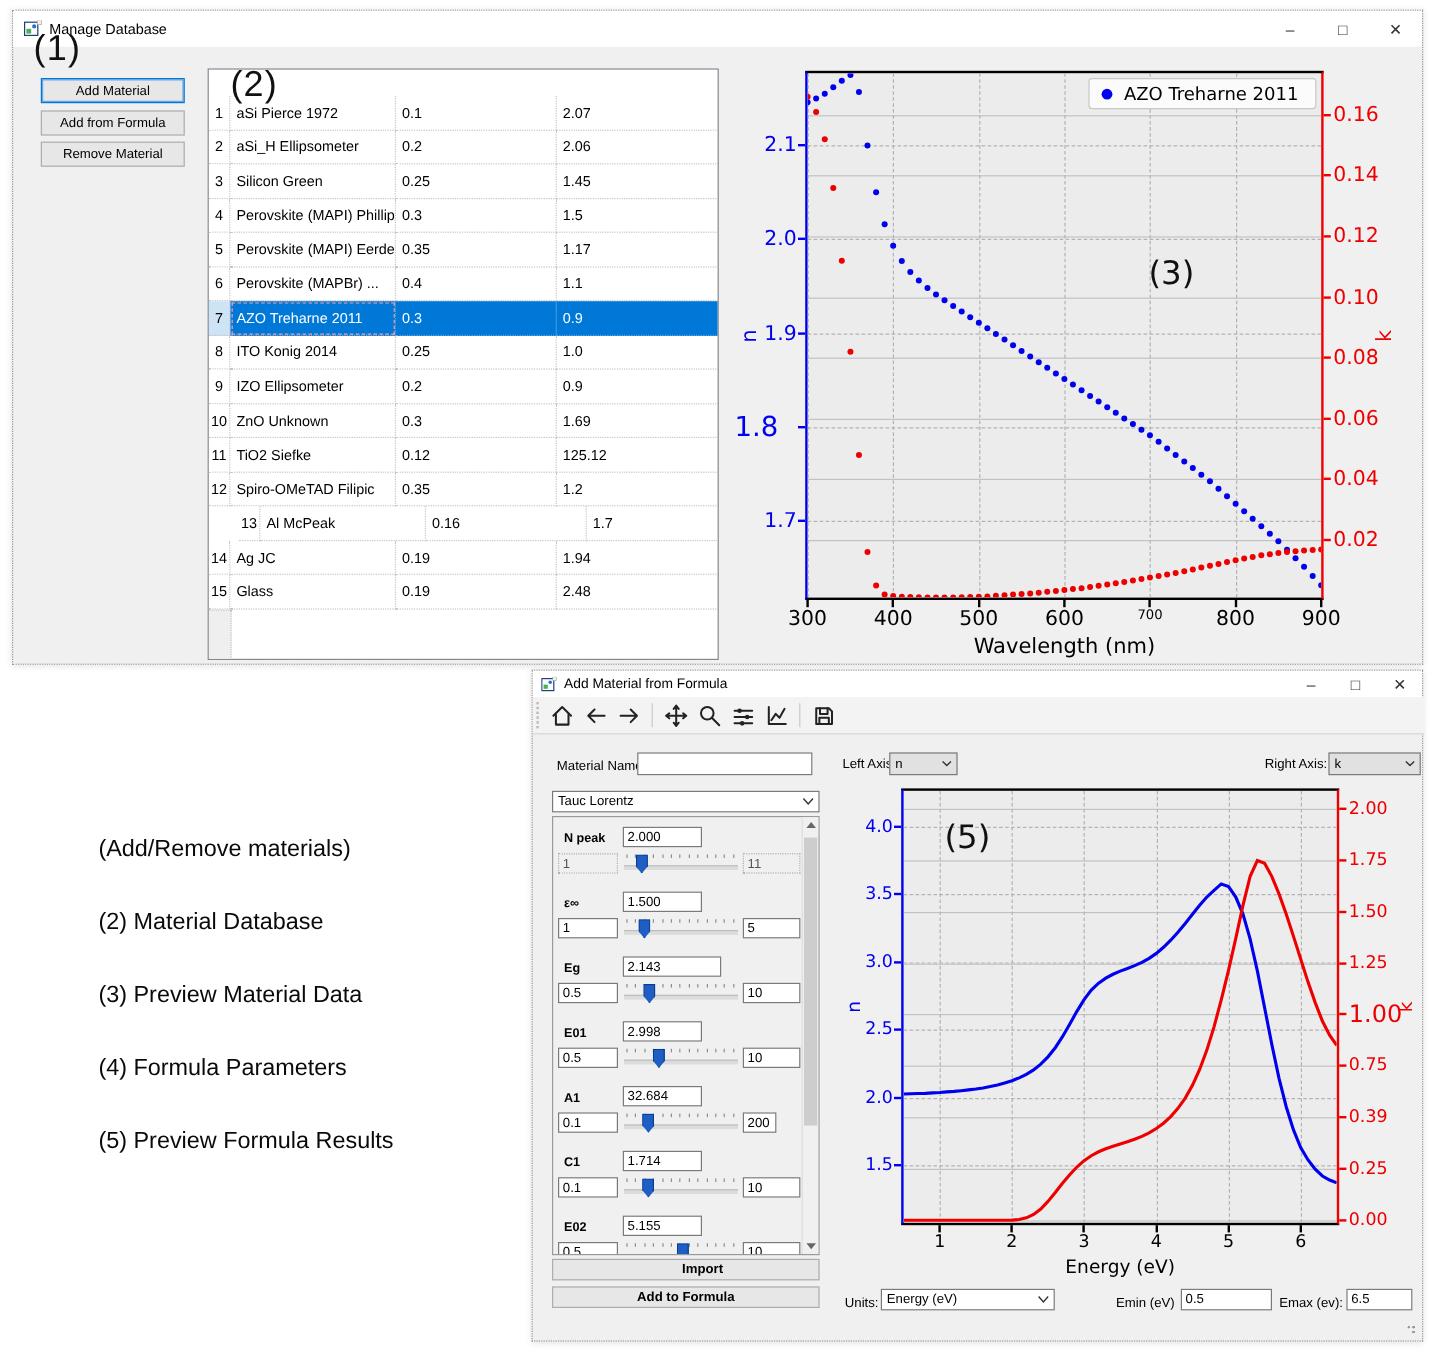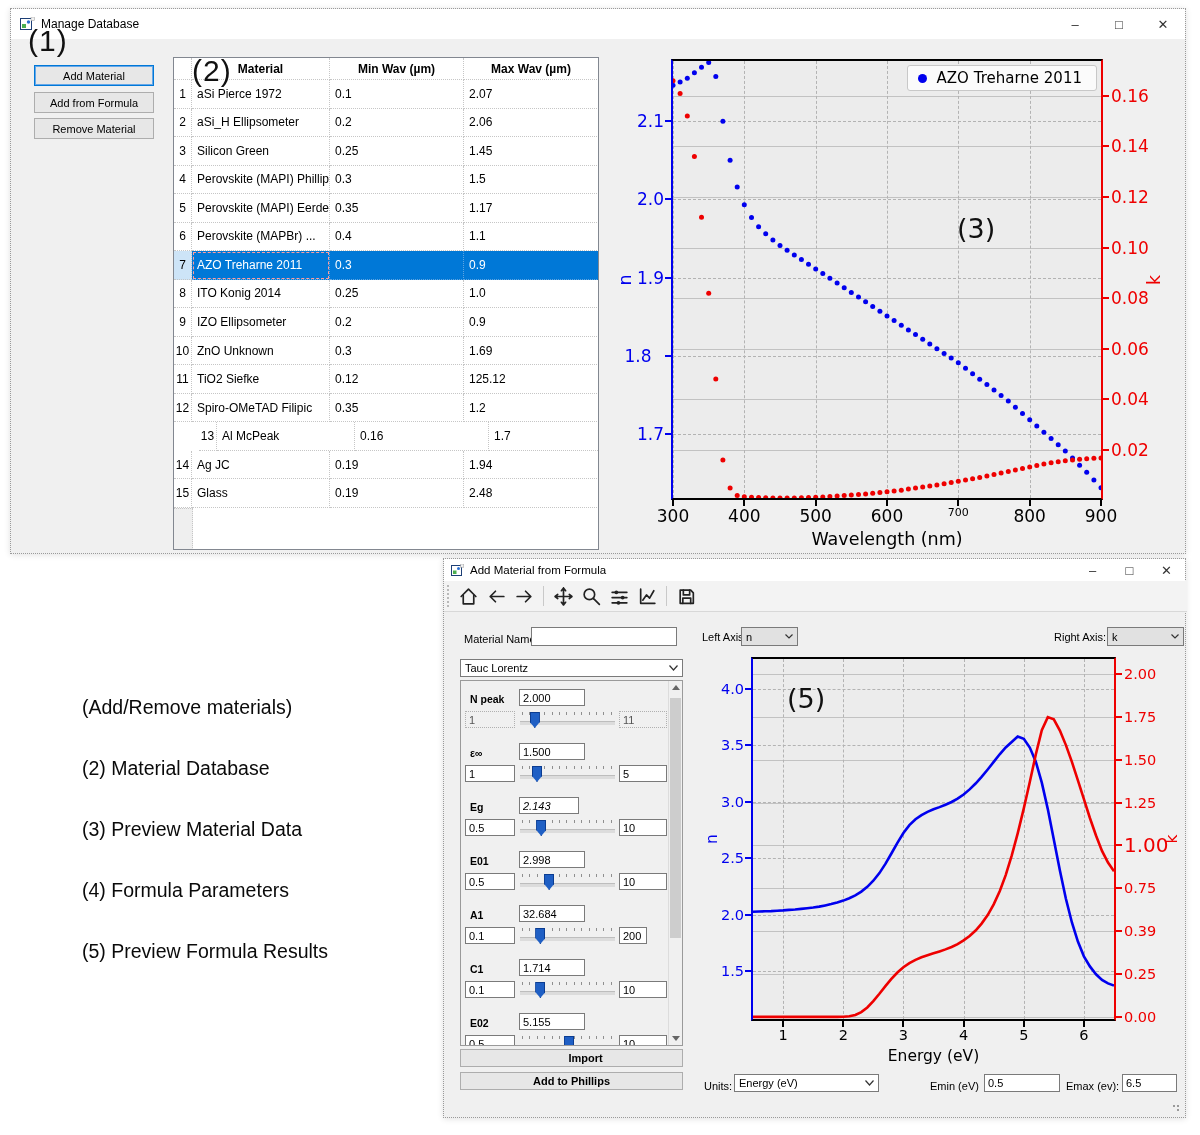--- a/index.html
+++ b/index.html
@@ -69,26 +69,20 @@
         <span class="wc" style="width:44px;">□</span>
         <span class="wc" style="width:44px;">✕</span>
       </div>
     </div>
 
     <button class="btn focused" style="left:23px;top:56px;width:120px;height:21px;">Add Material</button>
     <button class="btn" style="left:23px;top:83px;width:120px;height:21px;">Add from Formula</button>
     <button class="btn" style="left:23px;top:109px;width:120px;height:21px;">Remove Material</button>
 
     <div class="mtable" id="mtable" style="left:162px;top:48px;width:426px;height:493px;">
-        <div class="mth" style="top: 0px; height: 22px;">
-          <div class="mcell mhead" style="width: 18px; height: 22px;"></div>
-          <div class="mcell mhead" style="width: 138px; height: 22px;">Material</div>
-          <div class="mcell mhead" style="width: 134px; height: 22px;">Min Wav (µm)</div>
-          <div class="mcell mhead" style="width: 135px; height: 22px;">Max Wav (µm)</div>
-        </div>
         <div class="mtr" style="top: 22px; height: 28.53px;">
           <div class="mcell rownum" style="width: 18px; height: 28.53px;">1</div>
           <div class="mcell" style="width: 138px; height: 28.53px;">aSi Pierce 1972</div>
           <div class="mcell" style="width: 134px; height: 28.53px;">0.1</div>
           <div class="mcell" style="width: 135px; height: 28.53px;">2.07</div>
         </div>
         <div class="mtr" style="top: 50.53px; height: 28.53px;">
           <div class="mcell rownum" style="width: 18px; height: 28.53px;">2</div>
           <div class="mcell" style="width: 138px; height: 28.53px;">aSi_H Ellipsometer</div>
           <div class="mcell" style="width: 134px; height: 28.53px;">0.2</div>
@@ -325,21 +319,21 @@
             <span style="width: 9px; height: 9px; border-radius: 50%; background: rgb(0, 0, 238); display: inline-block;"></span>
             <span>AZO Treharne 2011</span>
           </div>
         </div>
         <div class="ticklabel" style="left: 11px; top: 80.195px; width: 52px; text-align: right; color: rgb(0, 0, 238); font-size: 17px;">2.1</div>
         <div style="position: absolute; left: 64px; top: 79.195px; width: 6px; height: 2px; background: rgb(0, 0, 238);"></div>
         <div class="ticklabel" style="left: 11px; top: 158.37px; width: 52px; text-align: right; color: rgb(0, 0, 238); font-size: 17px;">2.0</div>
         <div style="position: absolute; left: 64px; top: 157.37px; width: 6px; height: 2px; background: rgb(0, 0, 238);"></div>
         <div class="ticklabel" style="left: 11px; top: 236.546px; width: 52px; text-align: right; color: rgb(0, 0, 238); font-size: 17px;">1.9</div>
         <div style="position: absolute; left: 64px; top: 235.546px; width: 6px; height: 2px; background: rgb(0, 0, 238);"></div>
-        <div class="ticklabel" style="left: 11px; top: 314.721px; width: 52px; text-align: center; color: rgb(0, 0, 238); font-size: 17px;">1.8</div>
+        <div class="ticklabel" style="left: 11px; top: 314.721px; width: 52px; text-align: left; color: rgb(0, 0, 238); font-size: 23px;">1.8</div>
         <div style="position: absolute; left: 64px; top: 313.721px; width: 6px; height: 2px; background: rgb(0, 0, 238);"></div>
         <div class="ticklabel" style="left: 11px; top: 392.896px; width: 52px; text-align: right; color: rgb(0, 0, 238); font-size: 17px;">1.7</div>
         <div style="position: absolute; left: 64px; top: 391.896px; width: 6px; height: 2px; background: rgb(0, 0, 238);"></div>
         <div class="ticklabel" style="left: 510px; top: 54.8993px; color: rgb(238, 0, 0); font-size: 17px;">0.16</div>
         <div style="position: absolute; left: 502px; top: 53.8993px; width: 6px; height: 2px; background: rgb(238, 0, 0);"></div>
         <div class="ticklabel" style="left: 510px; top: 105.478px; color: rgb(238, 0, 0); font-size: 17px;">0.14</div>
         <div style="position: absolute; left: 502px; top: 104.478px; width: 6px; height: 2px; background: rgb(238, 0, 0);"></div>
         <div class="ticklabel" style="left: 510px; top: 156.057px; color: rgb(238, 0, 0); font-size: 17px;">0.12</div>
         <div style="position: absolute; left: 502px; top: 155.057px; width: 6px; height: 2px; background: rgb(238, 0, 0);"></div>
         <div class="ticklabel" style="left: 510px; top: 206.635px; color: rgb(238, 0, 0); font-size: 17px;">0.10</div>
@@ -524,21 +518,21 @@
           <div style="position: absolute; left: 53.8px; top: 1px; width: 1px; height: 3px; background: rgb(143, 143, 143);"></div>
           <div style="position: absolute; left: 61.2px; top: 1px; width: 1px; height: 3px; background: rgb(143, 143, 143);"></div>
           <div style="position: absolute; left: 68.6px; top: 1px; width: 1px; height: 3px; background: rgb(143, 143, 143);"></div>
           <div style="position: absolute; left: 76px; top: 1px; width: 1px; height: 3px; background: rgb(143, 143, 143);"></div>
           <div style="position: absolute; left: 83.4px; top: 1px; width: 1px; height: 3px; background: rgb(143, 143, 143);"></div>
           <div style="position: absolute; left: 90.8px; top: 1px; width: 1px; height: 3px; background: rgb(143, 143, 143);"></div>
           <div style="position: absolute; left: 0px; top: 10px; width: 95px; height: 3px; background: rgb(220, 220, 220); border-top: 1px solid rgb(189, 189, 189);"></div>
           <div style="position: absolute; left: 12px; top: 1px; width: 10px; height: 16px; background: rgb(31, 95, 196); border: 1px solid rgb(11, 60, 145); box-sizing: border-box; clip-path: polygon(0px 0px, 100% 0px, 100% 62%, 50% 100%, 0px 62%);"></div>
         </div>
         <div class="pname" style="left: 9px; top: 120px;">Eg</div>
-        <input value="2.143" class="inp" style="position: absolute; left: 58px; top: 116px; width: 60px; height: 17px; font-style: italic;">
+        <input value="2.143" class="inp" style="position: absolute; left: 58px; top: 116px; width: 82px; height: 17px;">
         <input value="0.5" class="inp" style="position: absolute; left: 4px; top: 138px; width: 50px; height: 17px;">
         <input value="10" class="inp" style="position: absolute; left: 158px; top: 138px; width: 48px; height: 17px;">
         <div style="position: absolute; left: 59px; top: 138px; width: 95px; height: 17px;">
           <div style="position: absolute; left: 2px; top: 1px; width: 1px; height: 3px; background: rgb(143, 143, 143);"></div>
           <div style="position: absolute; left: 9.4px; top: 1px; width: 1px; height: 3px; background: rgb(143, 143, 143);"></div>
           <div style="position: absolute; left: 16.8px; top: 1px; width: 1px; height: 3px; background: rgb(143, 143, 143);"></div>
           <div style="position: absolute; left: 24.2px; top: 1px; width: 1px; height: 3px; background: rgb(143, 143, 143);"></div>
           <div style="position: absolute; left: 31.6px; top: 1px; width: 1px; height: 3px; background: rgb(143, 143, 143);"></div>
           <div style="position: absolute; left: 39px; top: 1px; width: 1px; height: 3px; background: rgb(143, 143, 143);"></div>
           <div style="position: absolute; left: 46.4px; top: 1px; width: 1px; height: 3px; background: rgb(143, 143, 143);"></div>
@@ -640,21 +634,21 @@
             <div class="tri" style="border-bottom: 5px solid rgb(102, 102, 102);"></div>
           </div>
           <div class="sarrow" style="bottom: 0px;">
             <div class="tri" style="border-top: 5px solid rgb(102, 102, 102);"></div>
           </div>
           <div style="position: absolute; left: 1px; top: 17px; width: 11px; height: 240px; background: rgb(205, 205, 205);"></div>
         </div>
       </div>
 
     <button class="btn" style="left:16px;top:490px;width:223px;height:18px;font-weight:bold;padding-left:34px;">Import</button>
-    <button class="btn" style="left:16px;top:513px;width:223px;height:18px;font-weight:bold;">Add to Phillips</button>
+    <button class="btn" style="left:16px;top:513px;width:223px;height:18px;font-weight:bold;">Add to Formula</button>
 
     <div class="chartbox" id="chart2" style="left:247px;top:58px;width:496px;height:470px;">
         <div class="plotarea" style="left: 60px; top: 40px; width: 361px; height: 360px; border-color: rgb(0, 0, 0) rgb(238, 0, 0) rgb(0, 0, 0) rgb(0, 0, 238);">
           <div style="position: absolute; left: 0px; right: 0px; top: 14.9214px; height: 1px; background: rgb(194, 194, 194);"></div>
           <div style="position: absolute; left: 0px; right: 0px; top: 57.799px; height: 1px; background: rgb(194, 194, 194);"></div>
           <div style="position: absolute; left: 0px; right: 0px; top: 100.677px; height: 1px; background: rgb(194, 194, 194);"></div>
           <div style="position: absolute; left: 0px; right: 0px; top: 143.554px; height: 1px; background: rgb(194, 194, 194);"></div>
           <div style="position: absolute; left: 0px; right: 0px; top: 186.432px; height: 1px; background: rgb(194, 194, 194);"></div>
           <div style="position: absolute; left: 0px; right: 0px; top: 229.309px; height: 1px; background: rgb(194, 194, 194);"></div>
           <div style="position: absolute; left: 0px; right: 0px; top: 272.187px; height: 1px; background: rgb(194, 194, 194);"></div>

